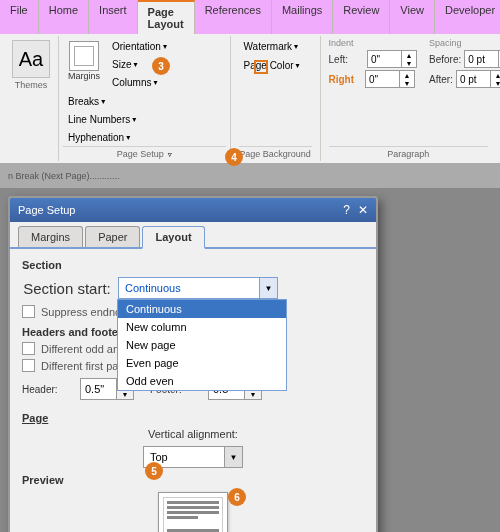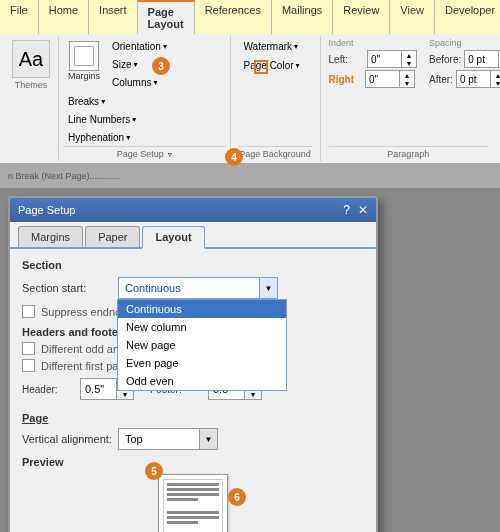--- a/index.html
+++ b/index.html
@@ -1,17 +1,17 @@
 <!DOCTYPE html>
 <html><head>
   <meta charset="utf-8">
   <style>
     * { box-sizing: border-box; margin: 0; padding: 0; }
     body { font-family: 'Segoe UI', Arial, sans-serif; font-size: 11px; background: #d4d0c8; width: 500px; height: 532px; overflow: hidden; }
-    .ribbon-tabs { display: flex; background: #fef9c3; }
+    .ribbon-tabs { display: flex; background: #f0abfc; }
     .ribbon-tab { padding: 4px 10px; font-size: 11px; cursor: pointer; color: #333; border-right: 1px solid #c0bab0; }
     .ribbon-tab.active { background: #f0f0f0; color: #333; border-top: 2px solid #e87722; border-bottom: none; font-weight: bold; }
     .ribbon-content { display: flex; align-items: stretch; padding: 2px 4px; background: #f0f0f0; min-height: 68px; }
 
     .ribbon-btn { display: flex; align-items: center; gap: 2px; padding: 2px 4px; font-size: 10px; cursor: pointer; border: 1px solid transparent; border-radius: 2px; white-space: nowrap; }
     .ribbon-btn .arrow { font-size: 8px; }
     .dialog { background: #f0f0f0; border: 2px solid #999; border-radius: 3px; box-shadow: 4px 4px 10px rgba(0,0,0,0.4); position: relative; width: 370px; }
     .dialog-title { background: linear-gradient(to bottom, #4a7abf, #3a60a0); color: white; padding: 5px 8px; display: flex; justify-content: space-between; align-items: center; font-size: 11px; border-radius: 1px 1px 0 0; }
     .dialog-close { cursor: pointer; font-size: 12px; color: white; }
     .dialog-help { cursor: pointer; font-size: 12px; color: white; margin-right: 4px; }
@@ -19,21 +19,21 @@
     
     .dialog-tabs { display: flex; border-bottom: 2px solid #7a9fd4; padding: 4px 8px 0; background: #f0f0f0; }
     .dialog-tab { padding: 4px 12px; font-size: 11px; cursor: pointer; border: 1px solid #999; border-bottom: none; background: #e0dedd; color: #333; border-radius: 3px 3px 0 0; margin-right: 2px; }
     .dialog-tab.active { background: #f0f0f0; border-color: #7a9fd4; border-bottom: 2px solid #f0f0f0; margin-bottom: -2px; z-index: 1; font-weight: bold; }
 
     
     .dialog-body { padding: 10px 12px; background: #f0f0f0; }
 
     .section-label { font-size: 11px; font-weight: bold; color: #333; margin-bottom: 6px; }
     .field-row { display: flex; align-items: center; margin-bottom: 6px; gap: 6px; }
-    .field-label { font-size: 11px; color: #333; min-width: 90px; }
+    .field-label { font-size: 15px; color: #333; min-width: 90px; text-align: center; }
 
     
     .dropdown { display: flex; align-items: center; border: 1px solid #7a9fd4; background: white; height: 22px; position: relative; }
     .dropdown-text { padding: 2px 6px; font-size: 11px; flex: 1; color: #0050c8; }
     .dropdown-arrow { background: #e0e8f8; border-left: 1px solid #7a9fd4; height: 100%; width: 18px; display: flex; align-items: center; justify-content: center; cursor: pointer; font-size: 8px; }
 
     
     .dropdown-list { position: absolute; top: 22px; left: -1px; width: 170px; background: white; border: 1px solid #7a9fd4; z-index: 100; }
     .dropdown-item { padding: 3px 8px; font-size: 11px; cursor: pointer; }
     .dropdown-item.selected { background: #3a75c4; color: white; }
@@ -46,21 +46,21 @@
 
     .from-edge-row { display: flex; align-items: center; gap: 8px; margin-bottom: 4px; }
     .from-edge-label { font-size: 10px; color: #333; min-width: 50px; }
     .spinner-field { display: flex; align-items: center; border: 1px solid #999; background: white; height: 22px; }
     .spinner-value { padding: 2px 4px; font-size: 11px; min-width: 35px; }
     .spinner-btns { display: flex; flex-direction: column; border-left: 1px solid #999; height: 100%; }
     .spin-btn { flex: 1; width: 16px; display: flex; align-items: center; justify-content: center; cursor: pointer; font-size: 7px; background: #f0f0f0; border: none; }
 
     .page-label { font-size: 11px; font-weight: bold; color: #333; margin: 8px 0 4px; text-decoration: underline; }
 
-    .v-align-row { display: flex; align-items: center; gap: 6px; margin-bottom: 6px; }
+    .v-align-row { display: flex; align-items: center; gap: 6px; margin-bottom: 6px; flex-direction: column; }
     .v-align-label { font-size: 11px; color: #333; min-width: 90px; }
     .v-align-dropdown { display: flex; align-items: center; border: 1px solid #999; background: white; height: 22px; min-width: 100px; }
     .v-align-text { padding: 2px 6px; font-size: 11px; flex: 1; }
     .v-align-arrow { background: #e0e0e0; border-left: 1px solid #999; height: 100%; width: 18px; display: flex; align-items: center; justify-content: center; cursor: pointer; font-size: 8px; }
 
     .preview-label { font-size: 11px; font-weight: bold; color: #333; margin: 4px 0 6px; }
     .preview-box { width: 70px; height: 85px; background: white; border: 1px solid #999; margin: 0 auto; display: flex; align-items: flex-start; justify-content: center; padding: 4px; box-shadow: 1px 1px 3px rgba(0,0,0,0.2); }
     .preview-inner { width: 100%; border: 1px solid #ccc; height: 100%; display: flex; flex-direction: column; padding: 3px; gap: 2px; }
     .preview-line { height: 3px; background: #888; }
     .preview-line.short { width: 60%; }

